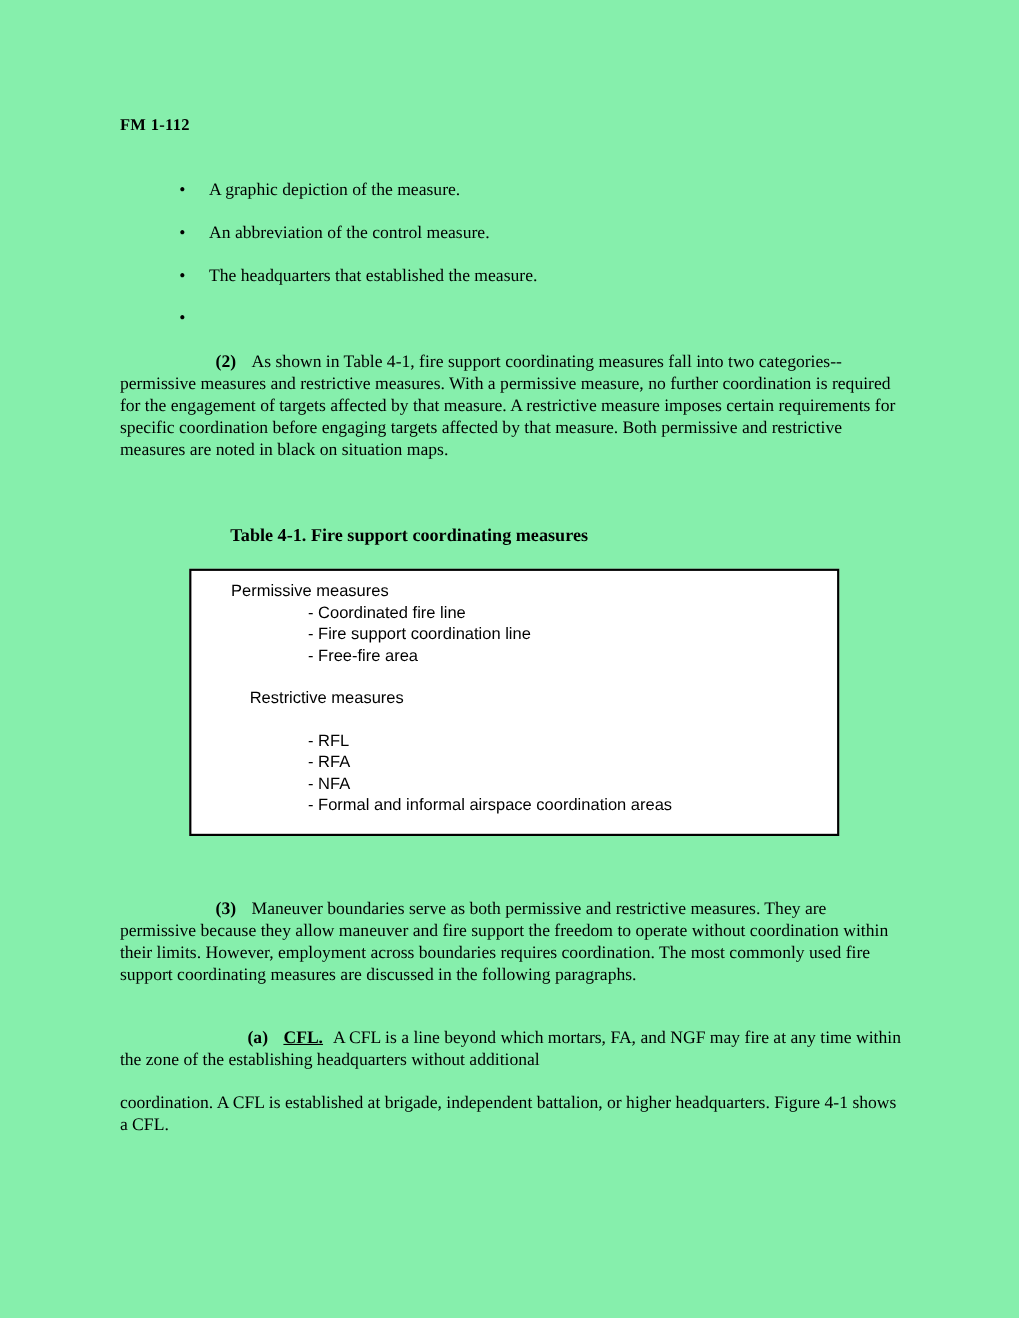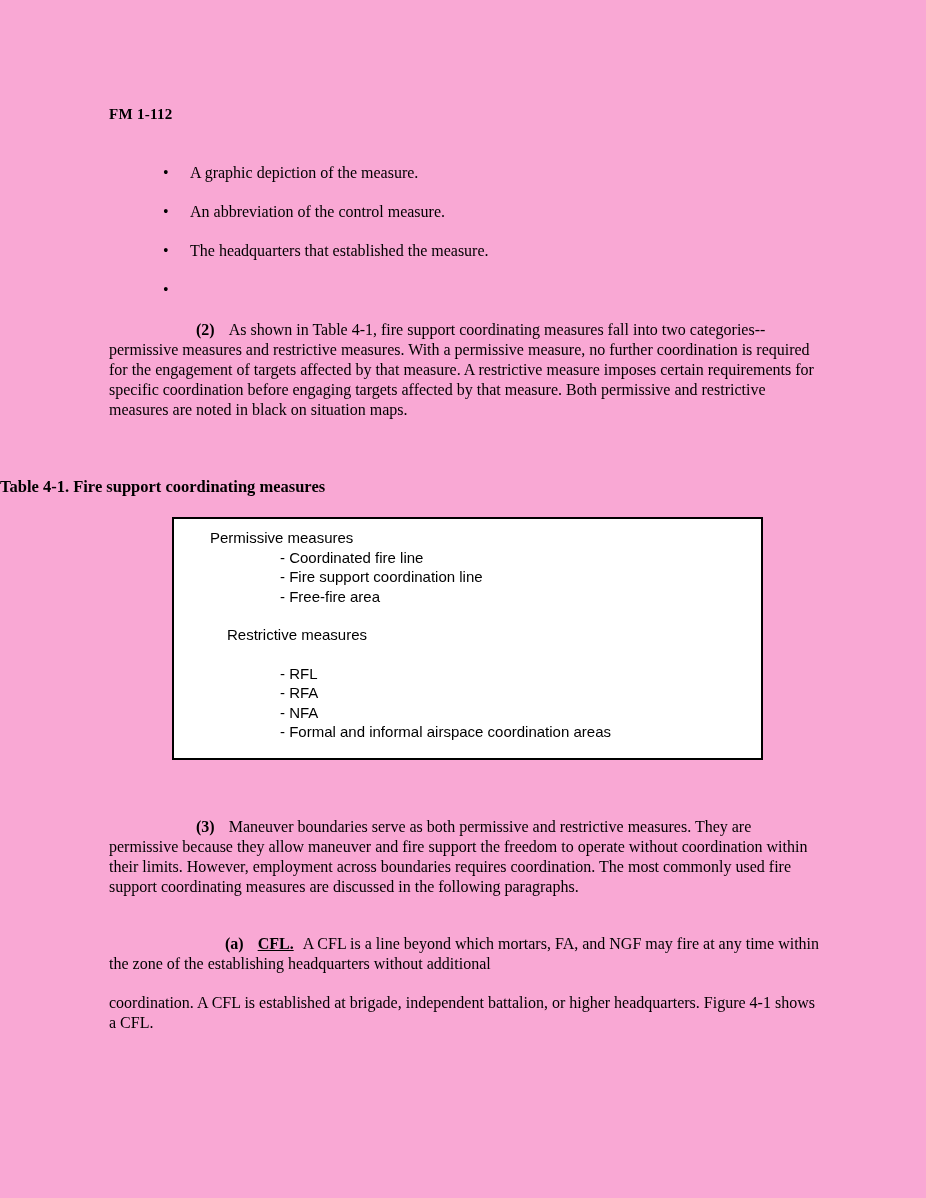--- a/index.html
+++ b/index.html
@@ -10,21 +10,21 @@
     position: relative;
     font-family: "Liberation Serif", serif;
     color: #000000;
     overflow: hidden;
   }
   .page {
     position: absolute;
     inset: 0;
     width: 926px;
     height: 1198px;
-    background: #f9a8d4;
+    background: #86efac;
   }
   .doc-header {
     position: absolute;
     top: 106px;
     left: 109px;
     font-size: 15px;
     font-weight: bold;
     letter-spacing: 0.3px;
   }
   .bullet-list {
@@ -58,20 +58,21 @@
   .cfl-label {
     font-weight: bold;
     text-decoration: underline;
     margin-right: 9px;
   }
   .table-caption {
     position: absolute;
     top: 477px;
     left: 0;
     width: 744px;
+    text-align: center;
     font-weight: bold;
     font-size: 16.5px;
   }
   .table-box {
     position: absolute;
     top: 517px;
     left: 172px;
     width: 591px;
     height: 243px;
     border: 2px solid #000000;

